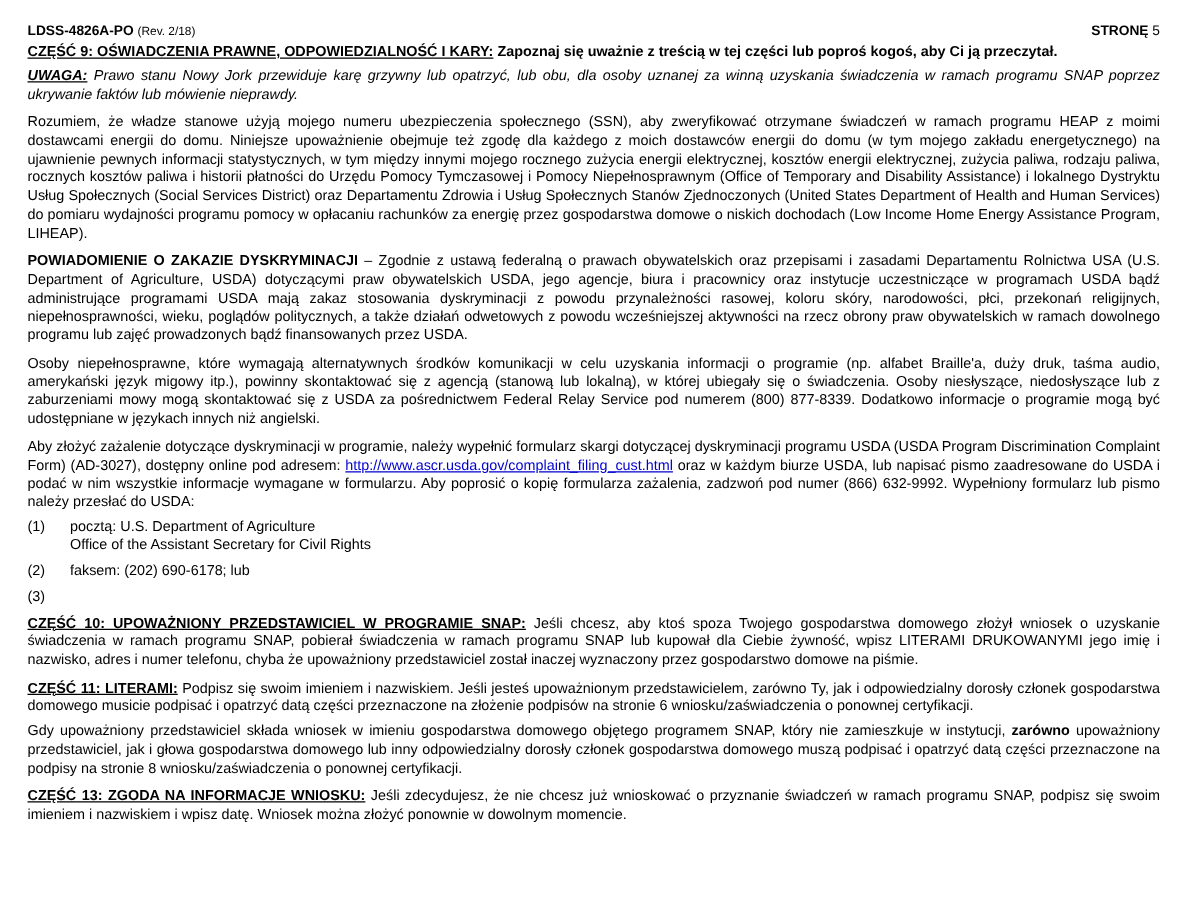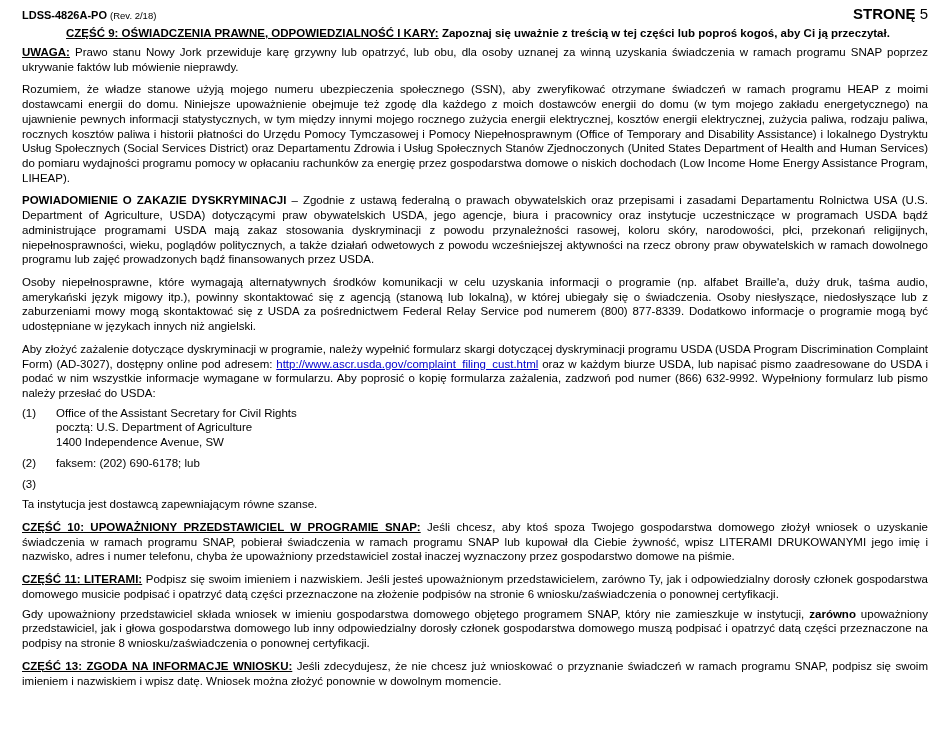--- a/index.html
+++ b/index.html
@@ -13,46 +13,46 @@
     font-family: "Liberation Sans", sans-serif;
     color: #000000;
     font-size: 11.5px;
     line-height: 1.28;
   }
   .page {
     position: relative;
     width: 950px;
     height: 733px;
     box-sizing: border-box;
-    padding: 4px 22px 10px 22px;
+    padding: 18px 22px 10px 22px;
   }
   .hdr {
     display: flex;
     justify-content: space-between;
     align-items: baseline;
     font-size: 11px;
     margin-bottom: 3px;
   }
   .hdr-left { font-weight: bold; }
   .hdr-left .rev { font-weight: normal; font-size: 9.5px; }
-  .hdr-right { font-weight: bold; font-size: 15px; }
+  .hdr-right { font-weight: bold; font-size: 11px; }
   .hdr-right .pgnum { font-weight: normal; }
   .section-title {
     font-weight: bold;
     text-decoration: underline;
     display: inline;
   }
-  .sec-line { margin-bottom: 4px; margin-left: 44px; }
+  .sec-line { margin-bottom: 4px; }
   .sec-line .after { font-weight: bold; text-decoration: none; }
   p.body {
     margin: 0 0 8px 0;
     text-align: justify;
   }
   p.tight { margin-bottom: 5px; }
-  .ital { }
+  .ital { font-style: italic; }
   .bold { font-weight: bold; }
   .underline { text-decoration: underline; }
   a.link {
     color: #0000cc;
     text-decoration: underline;
   }
   .addr-block {
     margin: 0 0 6px 0;
   }
   .addr-num {
@@ -100,37 +100,35 @@
   <p class="body">Osoby niepełnosprawne, które wymagają alternatywnych środków komunikacji w celu uzyskania informacji o programie (np. alfabet Braille'a, duży druk, taśma audio, amerykański język migowy itp.), powinny skontaktować się z agencją (stanową lub lokalną), w której ubiegały się o świadczenia. Osoby niesłyszące, niedosłyszące lub z zaburzeniami mowy mogą skontaktować się z USDA za pośrednictwem Federal Relay Service pod numerem (800) 877-8339. Dodatkowo informacje o programie mogą być udostępniane w językach innych niż angielski.</p>
 
   <p class="body tight">
     <span>Aby złożyć zażalenie dotyczące dyskryminacji w programie, należy wypełnić formularz skargi dotyczącej dyskryminacji programu USDA (USDA Program Discrimination Complaint Form) (AD-3027), dostępny online pod adresem: </span><a class="link" href="#">http://www.ascr.usda.gov/complaint_filing_cust.html</a><span> oraz w każdym biurze USDA, lub napisać pismo zaadresowane do USDA i podać w nim wszystkie informacje wymagane w formularzu.  Aby poprosić o kopię formularza zażalenia, zadzwoń pod numer (866) 632-9992.  Wypełniony formularz lub pismo należy przesłać do USDA:</span>
   </p>
 
   <div class="addr-block">
     <div class="num-item">
       <div class="addr-num">(1)</div>
       <div class="addr-lines">
+        <div>pocztą:  U.S. Department of Agriculture</div>
         <div>Office of the Assistant Secretary for Civil Rights</div>
-        <div>pocztą:  U.S. Department of Agriculture</div>
-        <div>1400 Independence Avenue, SW</div>
       </div>
     </div>
     <div class="num-item">
       <div class="addr-num">(2)</div>
       <div class="addr-lines">
         <div>faksem:  (202) 690-6178; lub</div>
       </div>
     </div>
     <div class="num-item">
       <div class="addr-num">(3)</div>
     </div>
   </div>
 
-  <p class="body">Ta instytucja jest dostawcą zapewniającym równe szanse.</p>
 
   <p class="body">
     <span class="section-title">CZĘŚĆ 10: UPOWAŻNIONY PRZEDSTAWICIEL W PROGRAMIE SNAP:</span><span>  Jeśli chcesz, aby ktoś spoza Twojego gospodarstwa domowego złożył wniosek o uzyskanie świadczenia w ramach programu SNAP, pobierał świadczenia w ramach programu SNAP lub kupował dla Ciebie żywność, wpisz LITERAMI DRUKOWANYMI jego imię i nazwisko, adres i numer telefonu, chyba że upoważniony przedstawiciel został inaczej wyznaczony przez gospodarstwo domowe na piśmie.</span>
   </p>
 
   <p class="body tight">
     <span class="section-title">CZĘŚĆ 11: LITERAMI:</span><span>  Podpisz się swoim imieniem i nazwiskiem. Jeśli jesteś upoważnionym przedstawicielem, zarówno Ty, jak i odpowiedzialny dorosły członek gospodarstwa domowego musicie podpisać i opatrzyć datą części przeznaczone na złożenie podpisów na stronie 6 wniosku/zaświadczenia o ponownej certyfikacji.</span>
   </p>
 
   <p class="body">

